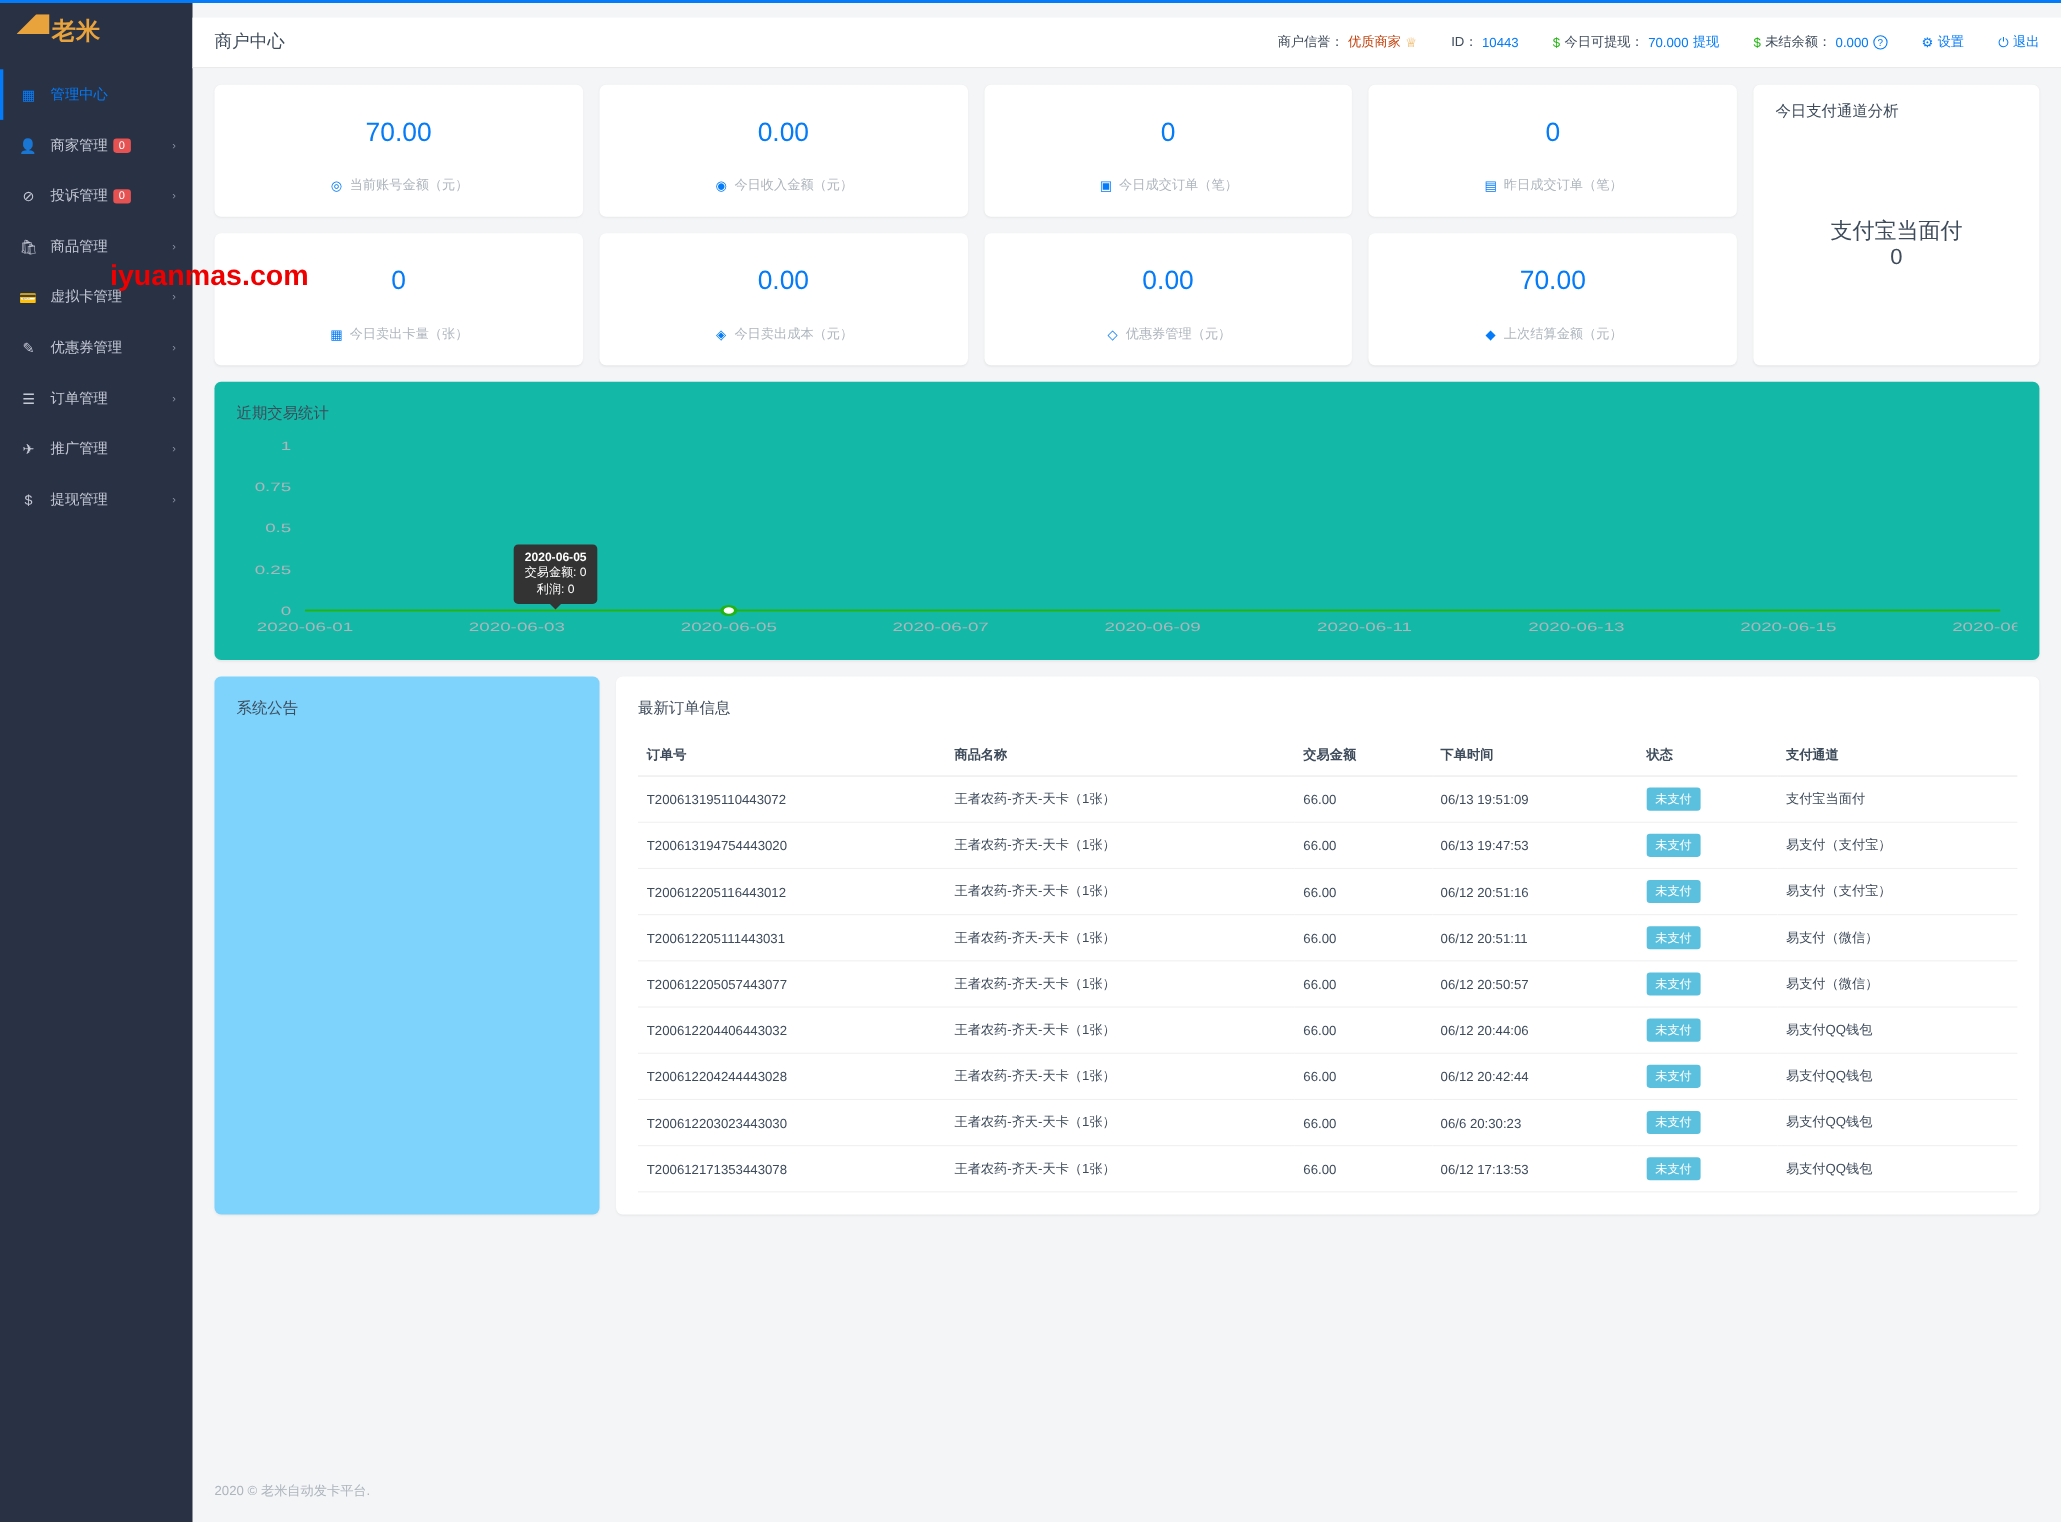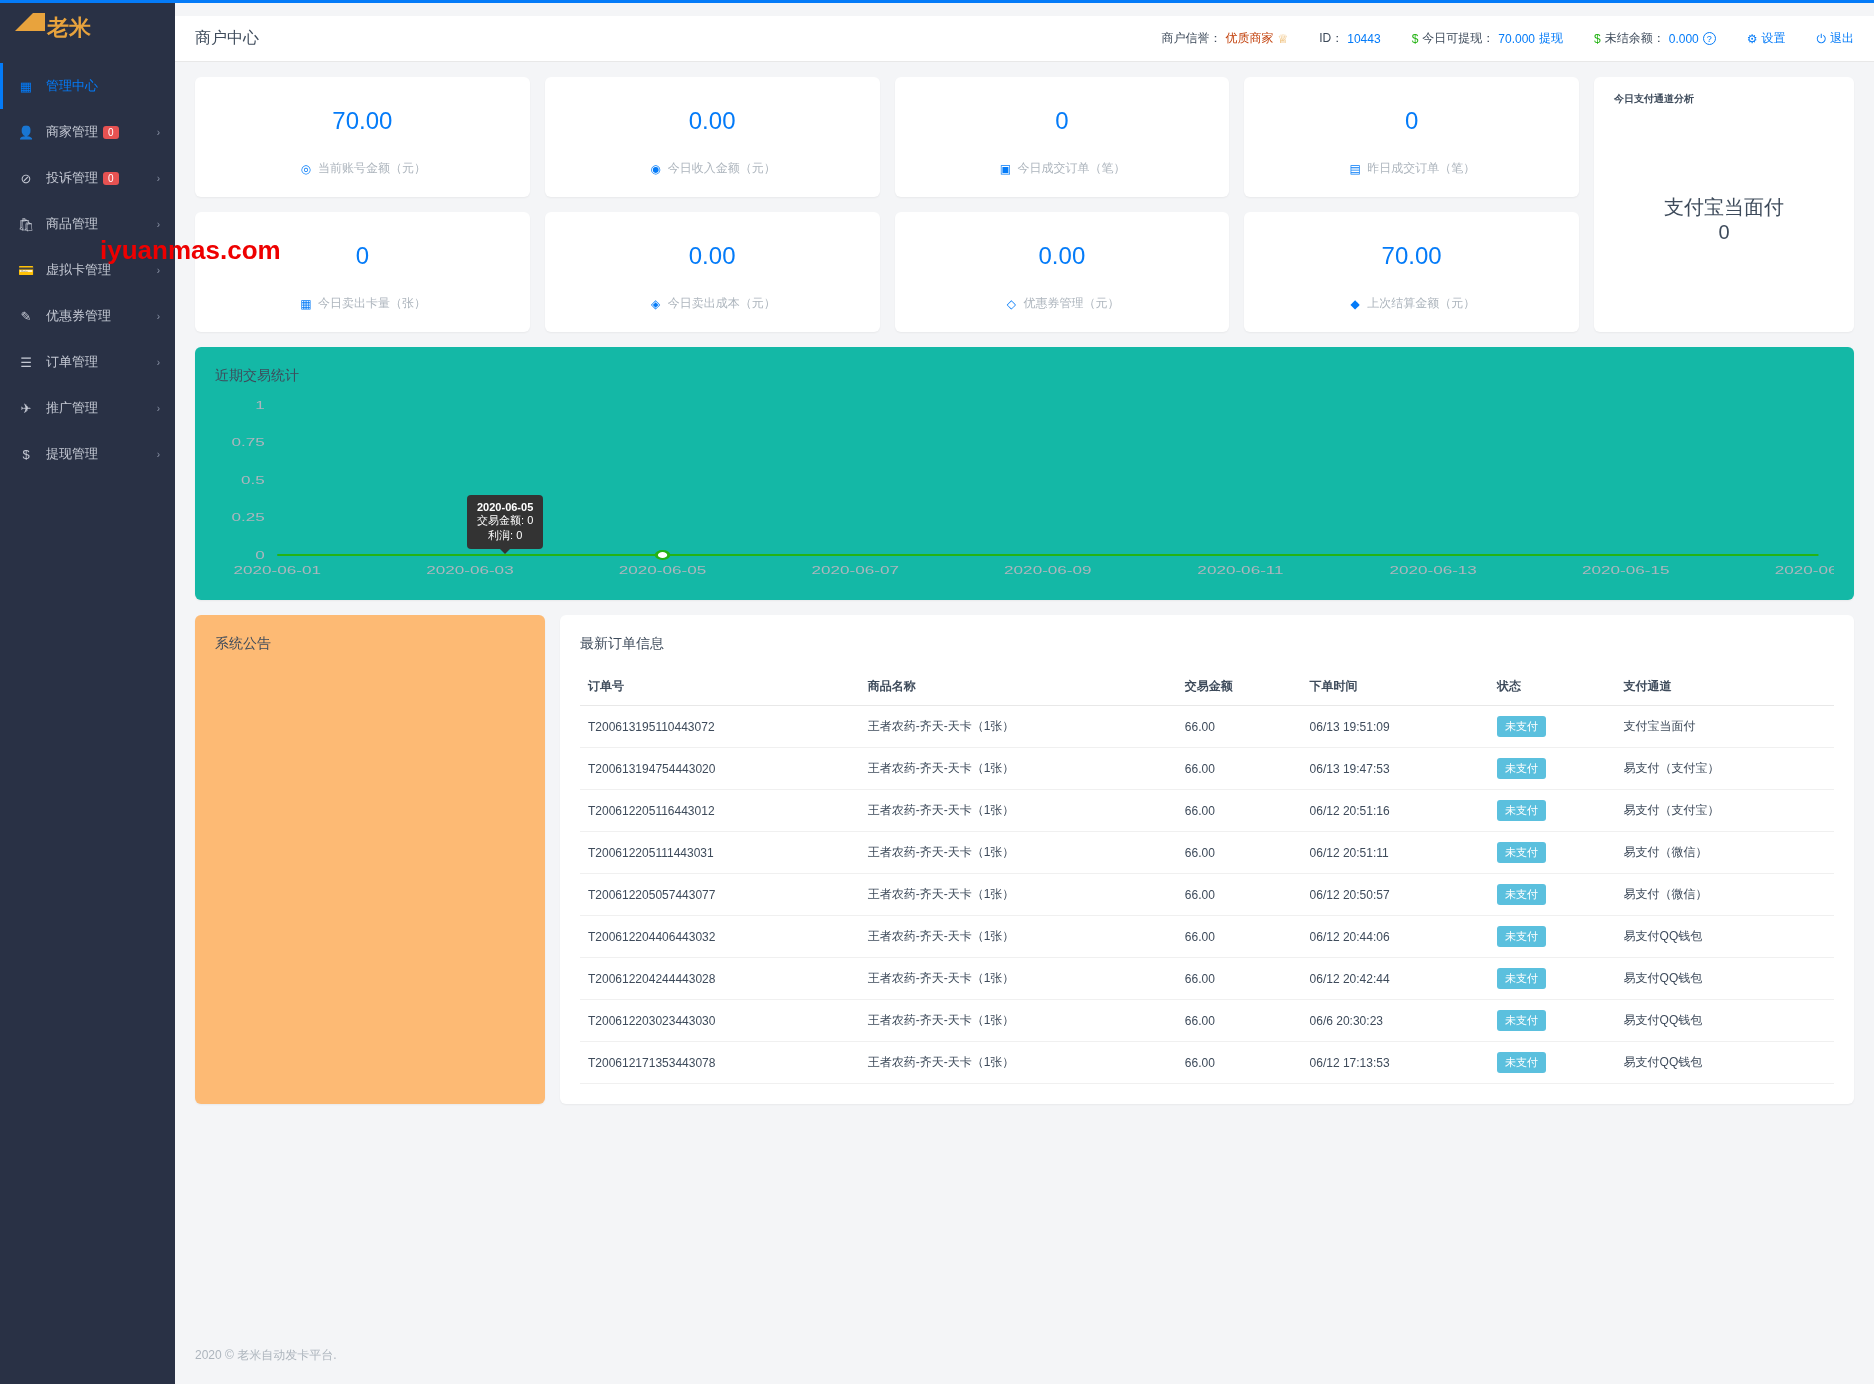--- a/index.html
+++ b/index.html
@@ -40,38 +40,38 @@
     
     
     .stats-row { display: flex; gap: 15px; margin-bottom: 15px; }
     .stats-left { flex: 1; display: grid; grid-template-columns: repeat(4, 1fr); gap: 15px; }
     .stat-card { background: #fff; border-radius: 6px; padding: 30px 15px 20px; text-align: center; box-shadow: 0 1px 2px rgba(0,0,0,0.05); }
     .stat-value { font-size: 24px; color: #047bf8; font-weight: 400; margin-bottom: 25px; }
     .stat-label { font-size: 12px; color: #adb5bd; display: flex; align-items: center; justify-content: center; gap: 5px; }
     .stat-icon { width: 14px; height: 14px; display: inline-block; }
     
     .channel-card { width: 260px; background: #fff; border-radius: 6px; padding: 15px 20px; box-shadow: 0 1px 2px rgba(0,0,0,0.05); display: flex; flex-direction: column; }
-    .channel-title { font-size: 10px; color: #3e4b5b; margin-bottom: 15px; font-weight: bold; }
+    .channel-title { font-size: 14px; color: #3e4b5b; margin-bottom: 15px; }
     .channel-content { flex: 1; display: flex; flex-direction: column; justify-content: center; align-items: center; }
     .channel-name { font-size: 20px; color: #3e4b5b; text-align: center; }
     .channel-value { font-size: 20px; color: #3e4b5b; text-align: center; }
     
     
     .chart-card { background: #14b8a6; border-radius: 6px; padding: 20px; margin-bottom: 15px; box-shadow: 0 1px 2px rgba(0,0,0,0.05); }
     .chart-title { font-size: 14px; color: #3e4b5b; margin-bottom: 15px; }
     .chart-area { position: relative; height: 180px; }
     .chart-svg { width: 100%; height: 100%; }
     .chart-y-label { font-size: 11px; fill: #adb5bd; text-anchor: end; }
     .chart-x-label { font-size: 11px; fill: #adb5bd; text-anchor: middle; }
     .chart-tooltip { position: absolute; background: #333; color: #fff; padding: 6px 10px; border-radius: 4px; font-size: 11px; text-align: center; left: 252px; top: 95px; }
     .chart-tooltip::after { content: ''; position: absolute; bottom: -5px; left: 50%; transform: translateX(-50%); border: 5px solid transparent; border-top-color: #333; border-bottom: none; }
     
     
     .bottom-row { display: flex; gap: 15px; }
-    .announce-card { width: 350px; background: #fdba74; border-radius: 6px; padding: 20px; box-shadow: 0 1px 2px rgba(0,0,0,0.05); }
+    .announce-card { width: 350px; background: #7dd3fc; border-radius: 6px; padding: 20px; box-shadow: 0 1px 2px rgba(0,0,0,0.05); }
     .announce-title { font-size: 14px; color: #3e4b5b; }
     
     .orders-card { flex: 1; background: #fff; border-radius: 6px; padding: 20px; box-shadow: 0 1px 2px rgba(0,0,0,0.05); }
     .orders-title { font-size: 14px; color: #3e4b5b; margin-bottom: 15px; }
     .orders-table { width: 100%; border-collapse: collapse; }
     .orders-table th { text-align: left; font-size: 12px; font-weight: 600; color: #3e4b5b; padding: 10px 8px; border-bottom: 1px solid #e8e8e8; }
     .orders-table td { font-size: 12px; color: #3e4b5b; padding: 10px 8px; border-bottom: 1px solid #f0f0f0; }
     .status-badge { background: #5bc0de; color: #fff; font-size: 11px; padding: 3px 8px; border-radius: 3px; display: inline-block; }
     
     

